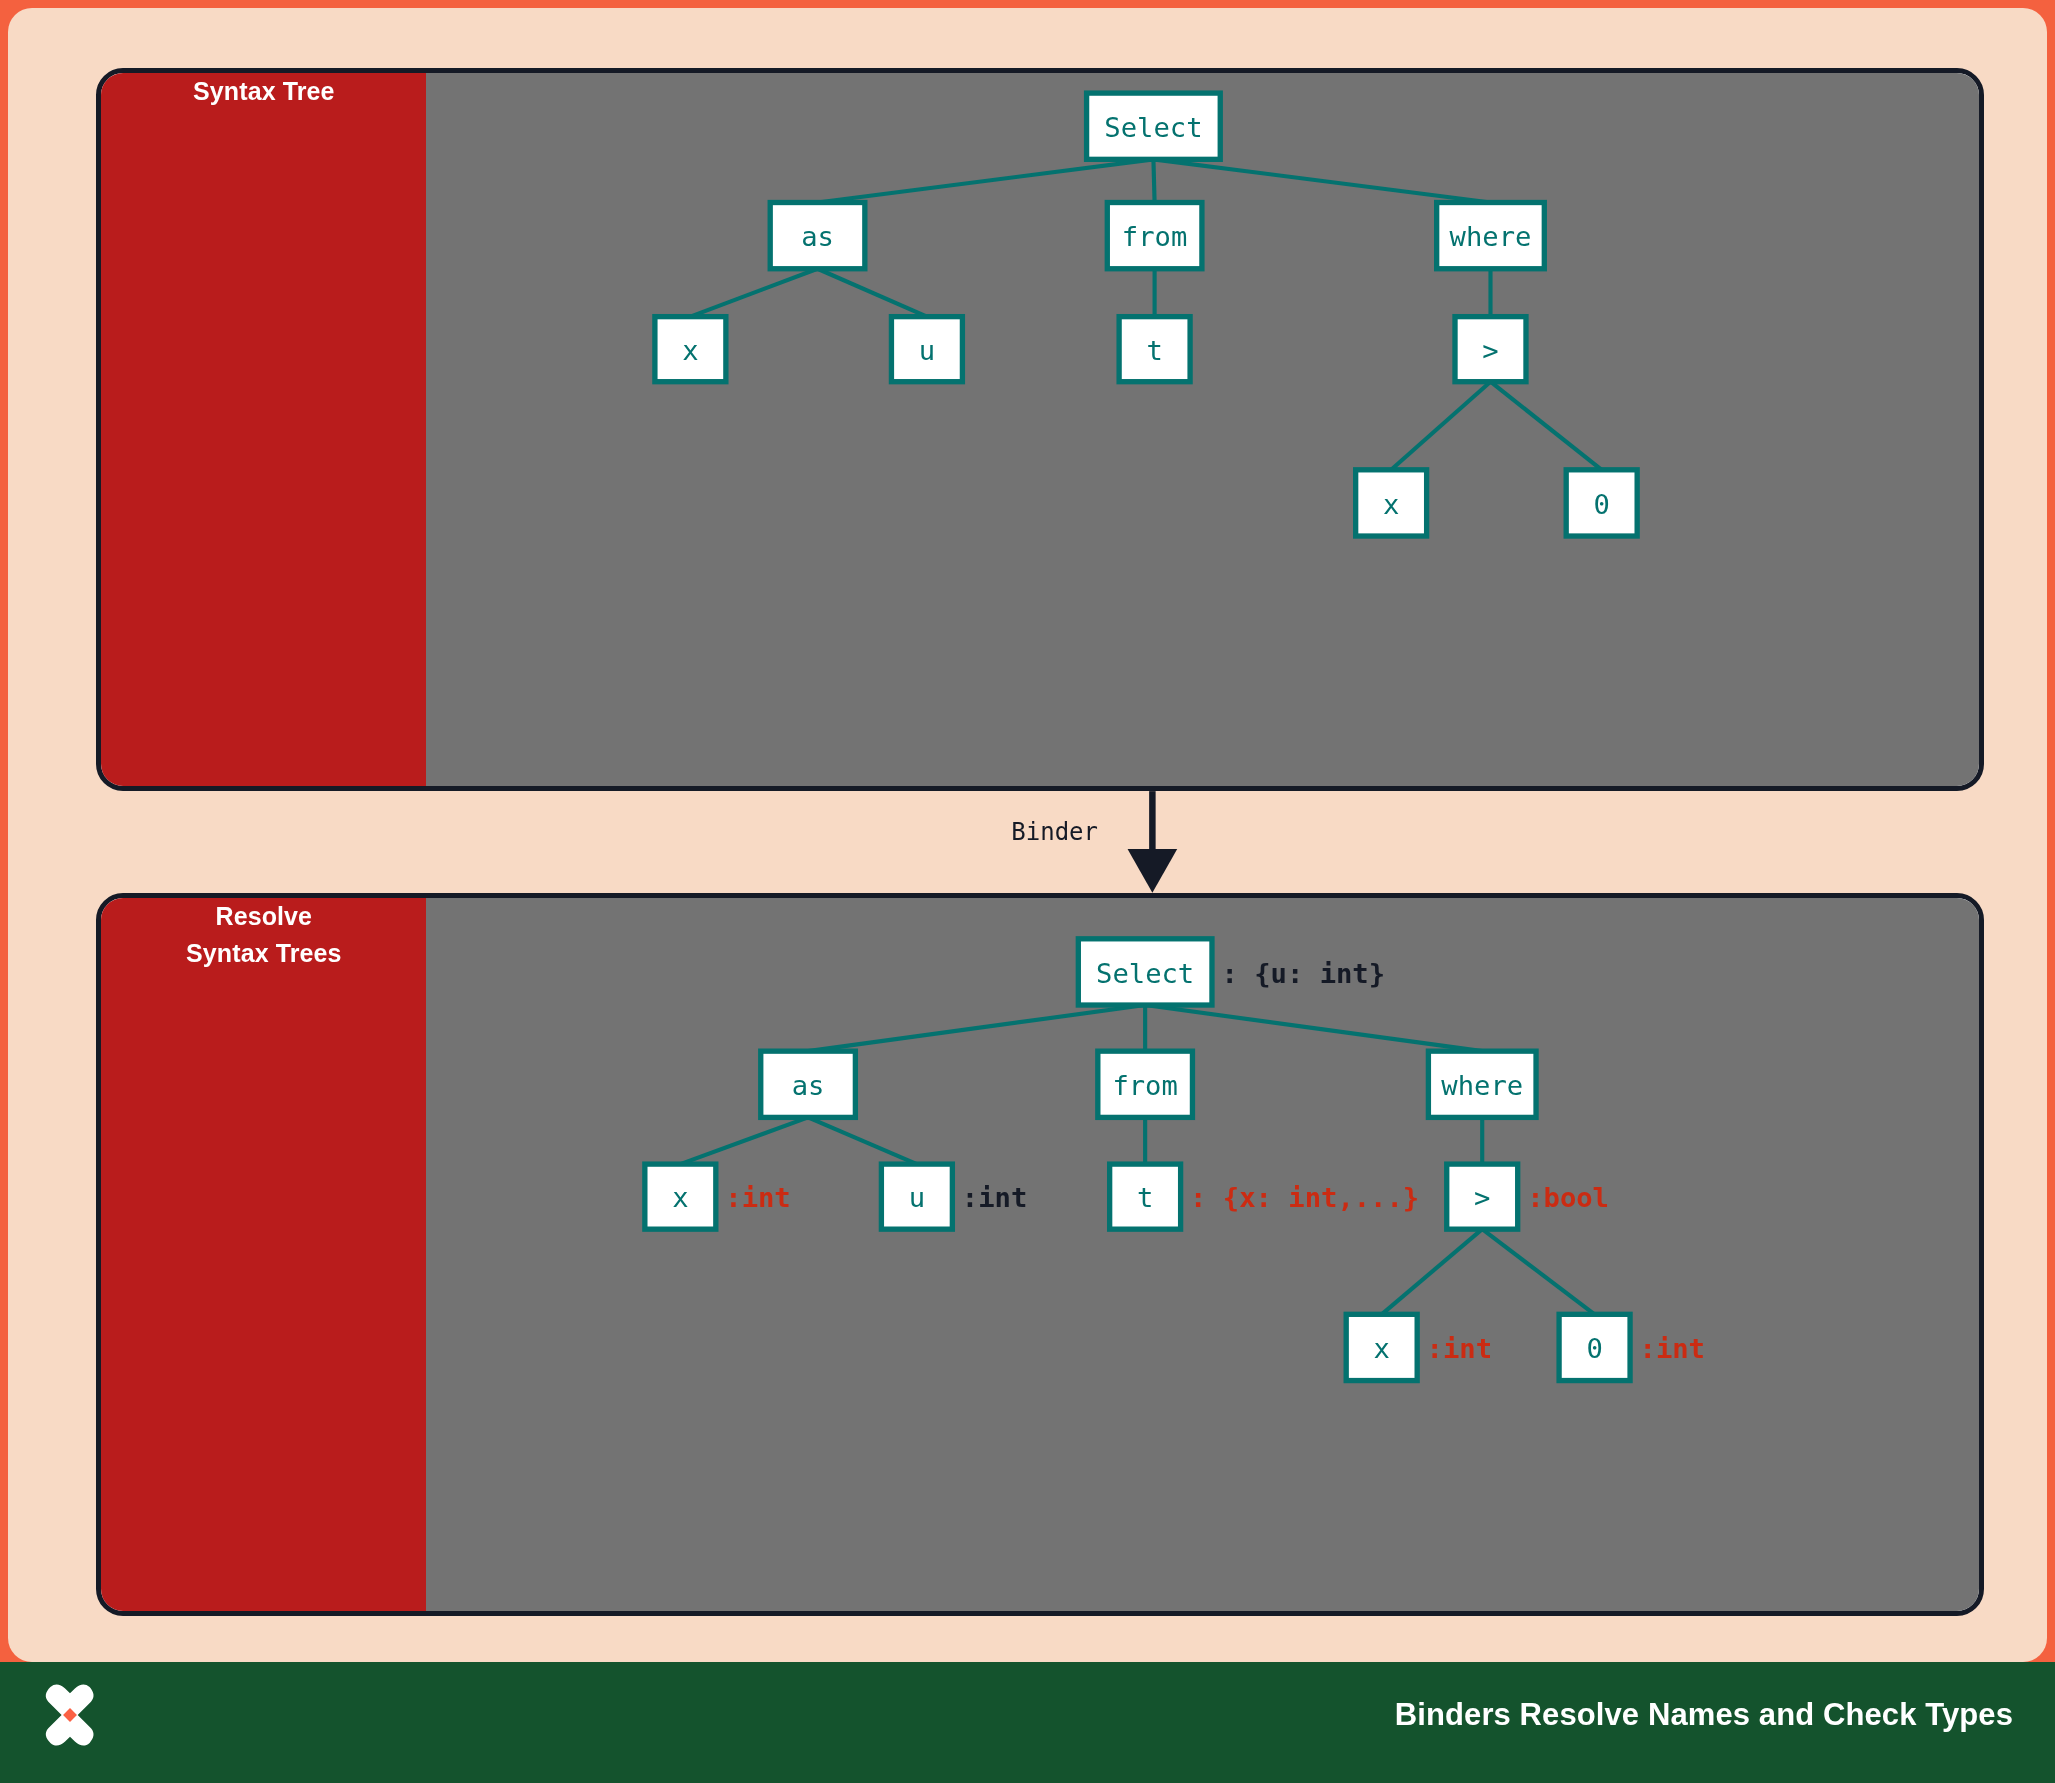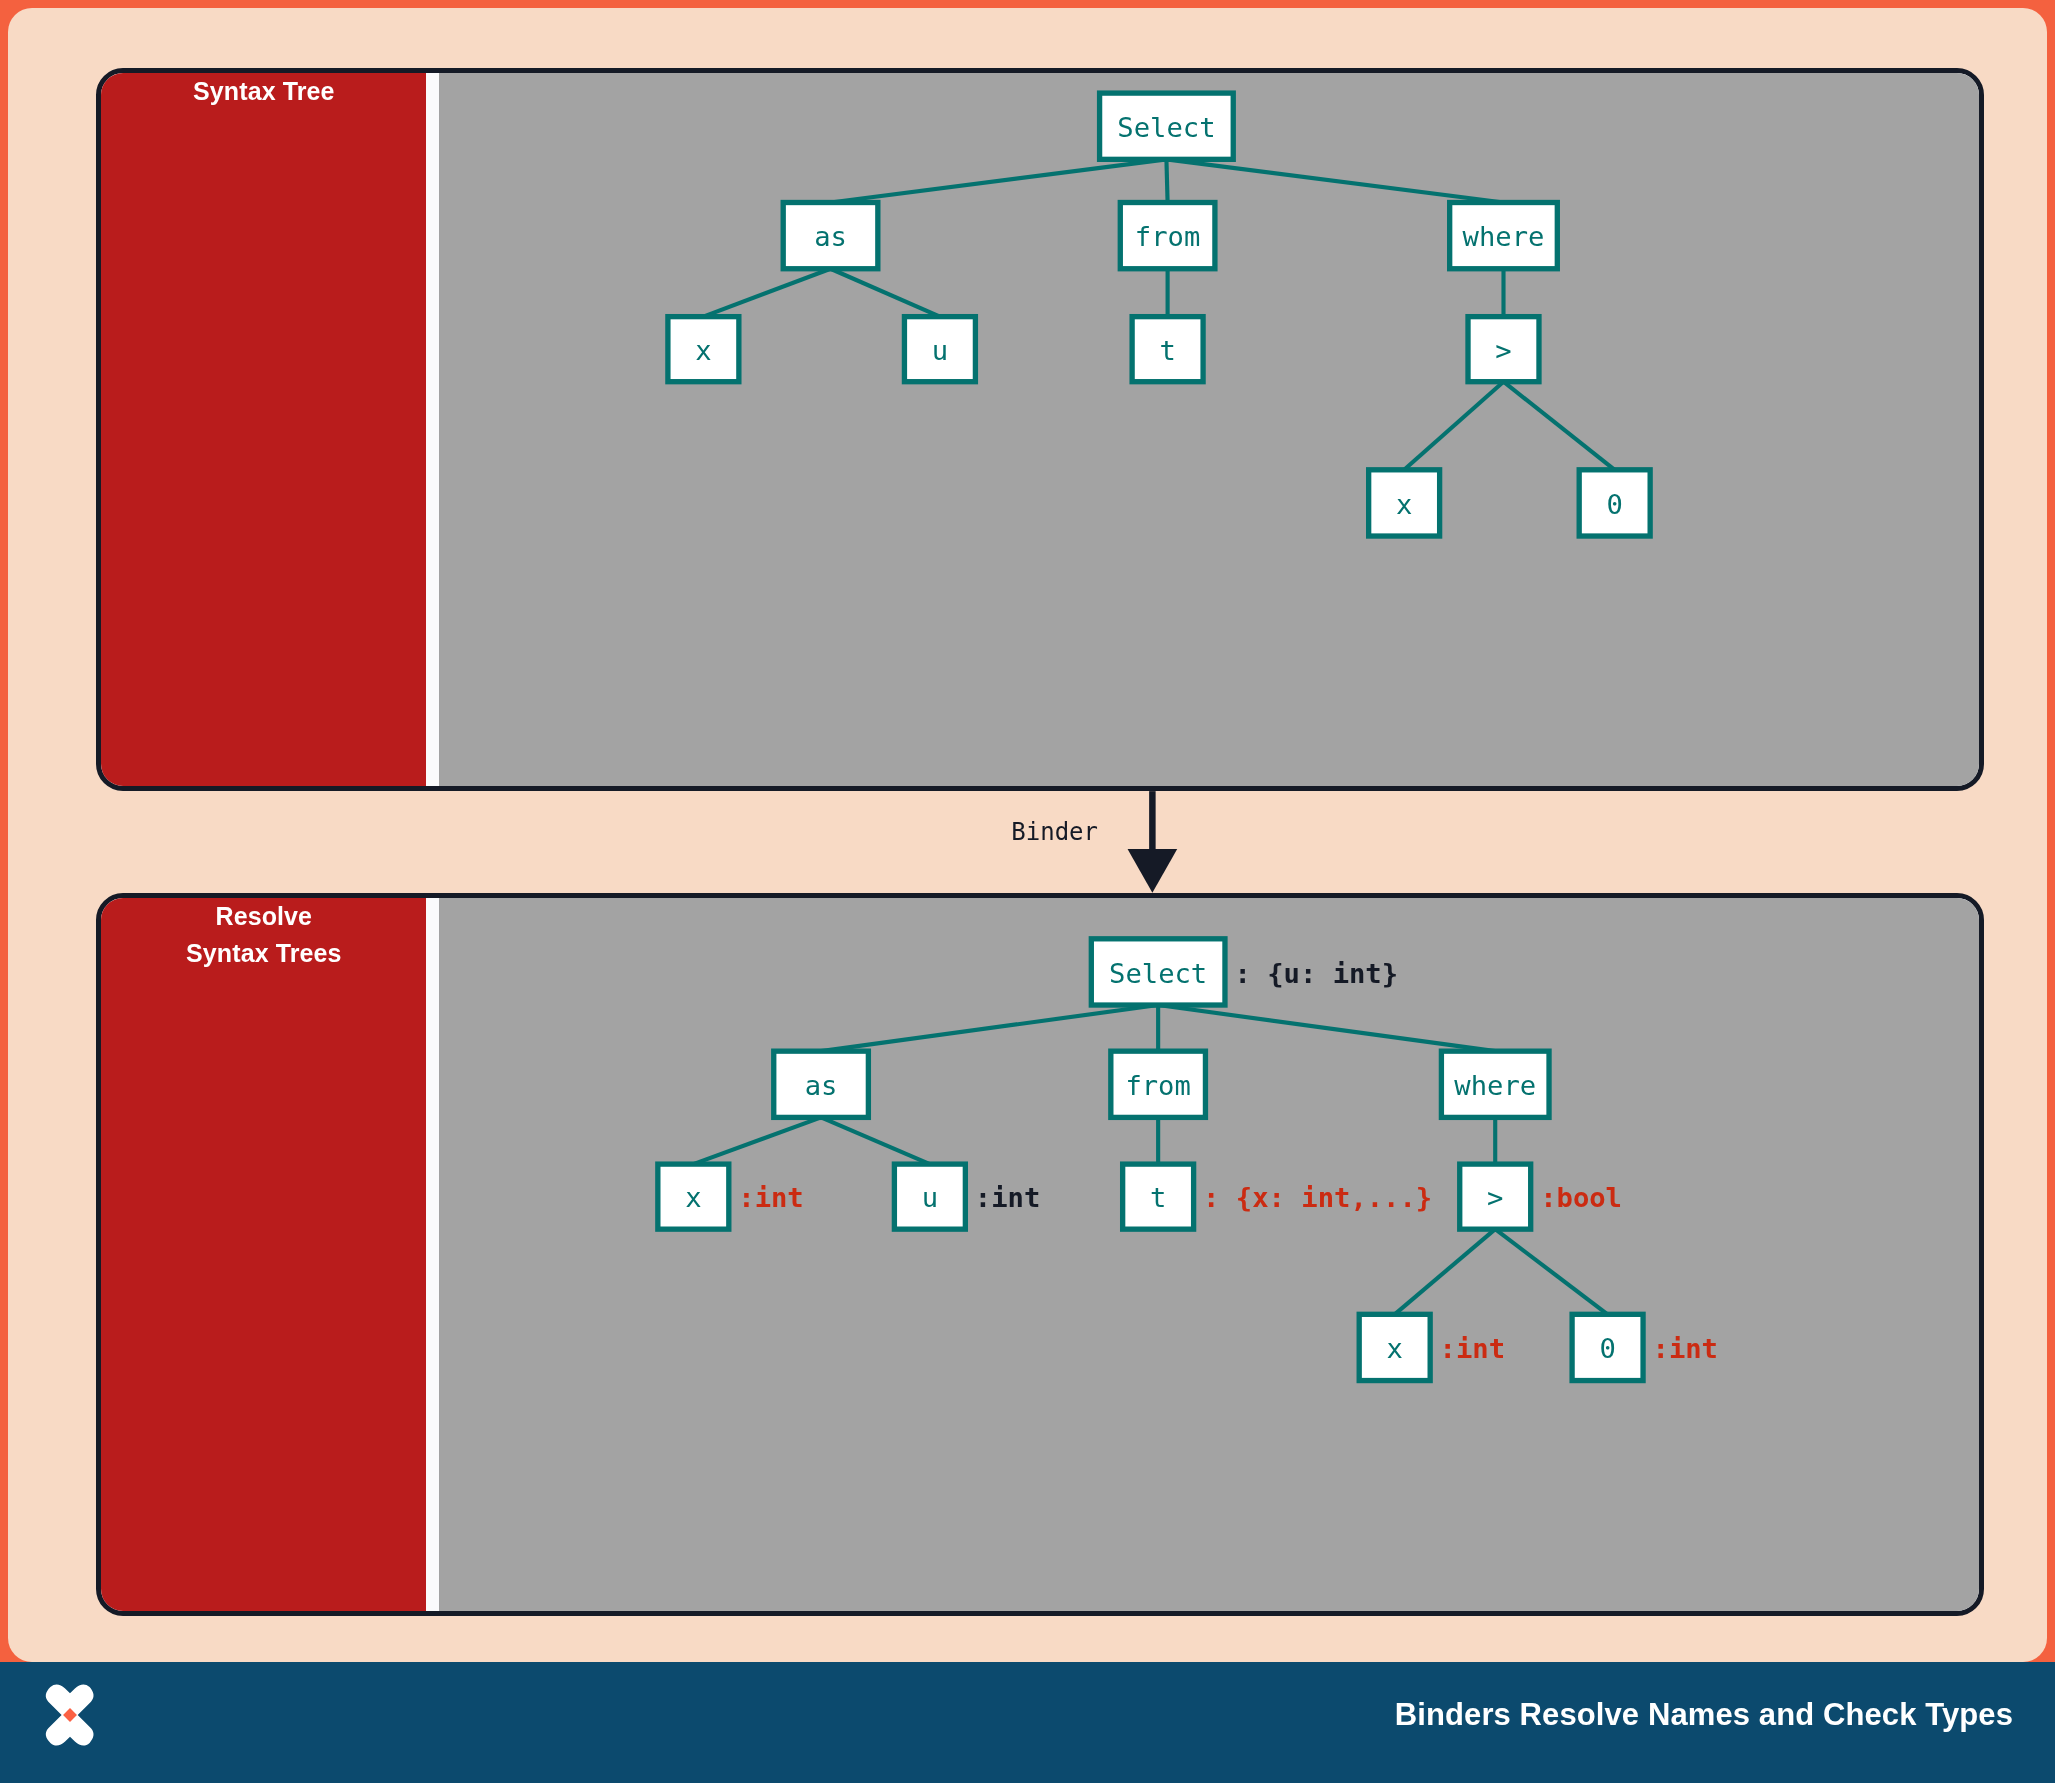--- a/index.html
+++ b/index.html
@@ -49,22 +49,21 @@
     color:#FFFFFF;
     font-size:25px;
     font-weight:700;
     text-align:center;
     line-height:1.45;
     letter-spacing:0.1px;
   }
   .panel-body{
     position:absolute;
     left:325px; right:0; top:0; bottom:0;
-    background:#a3a3a3;
-    margin-left:13px;
+    background:#737373;
   }
 
   
   .tree-svg{ position:absolute; left:0; top:0; }
 
   
   .binder-wrap{
     position:absolute;
     left:88px; top:783px;
     width:1888px; height:102px;
@@ -77,21 +76,21 @@
     color:#151A26;
     white-space:nowrap;
     margin-left:12px;
   }
 
   
   .footer{
     position:absolute;
     left:0; top:1662px;
     width:2056px; height:122px;
-    background:#0c4a6e;
+    background:#14532d;
     display:flex;
     align-items:center;
     justify-content:space-between;
     box-sizing:border-box;
     padding:0 43px 16px 35px;
     gap:12px;
   }
   .footer-logo{ width:70px; height:70px; display:block; }
   .footer-caption{
     color:#FFFFFF;

